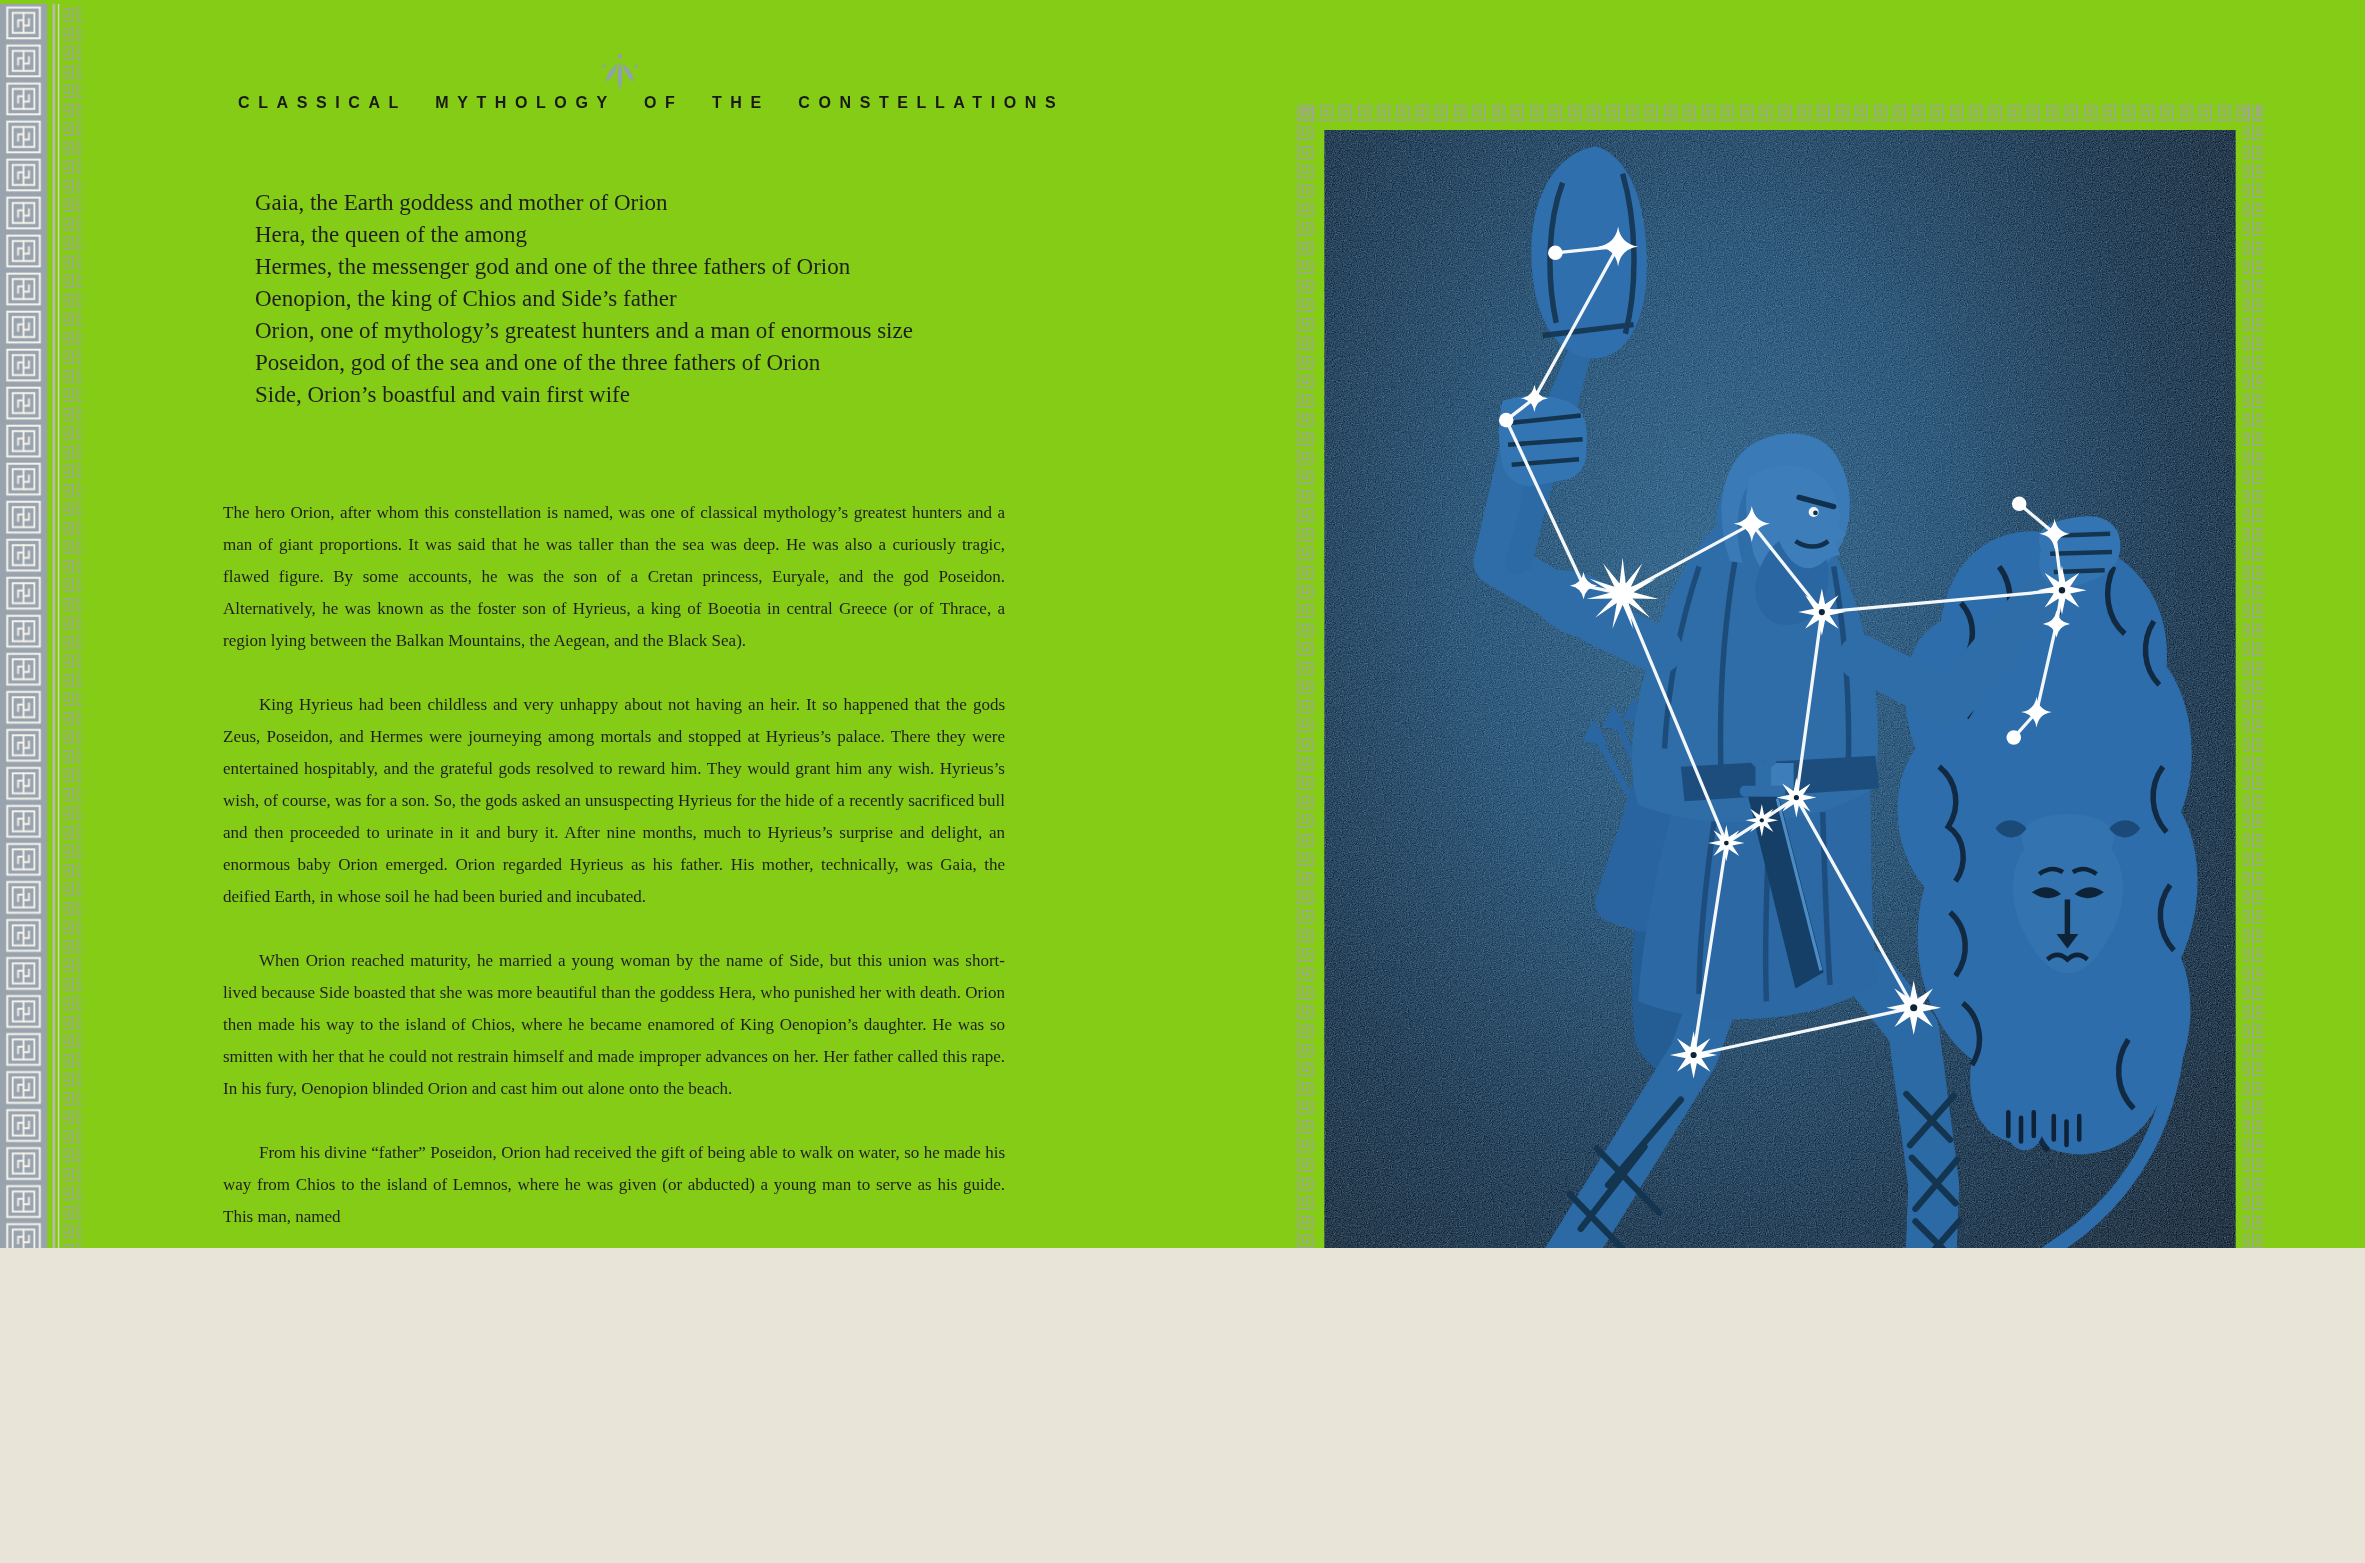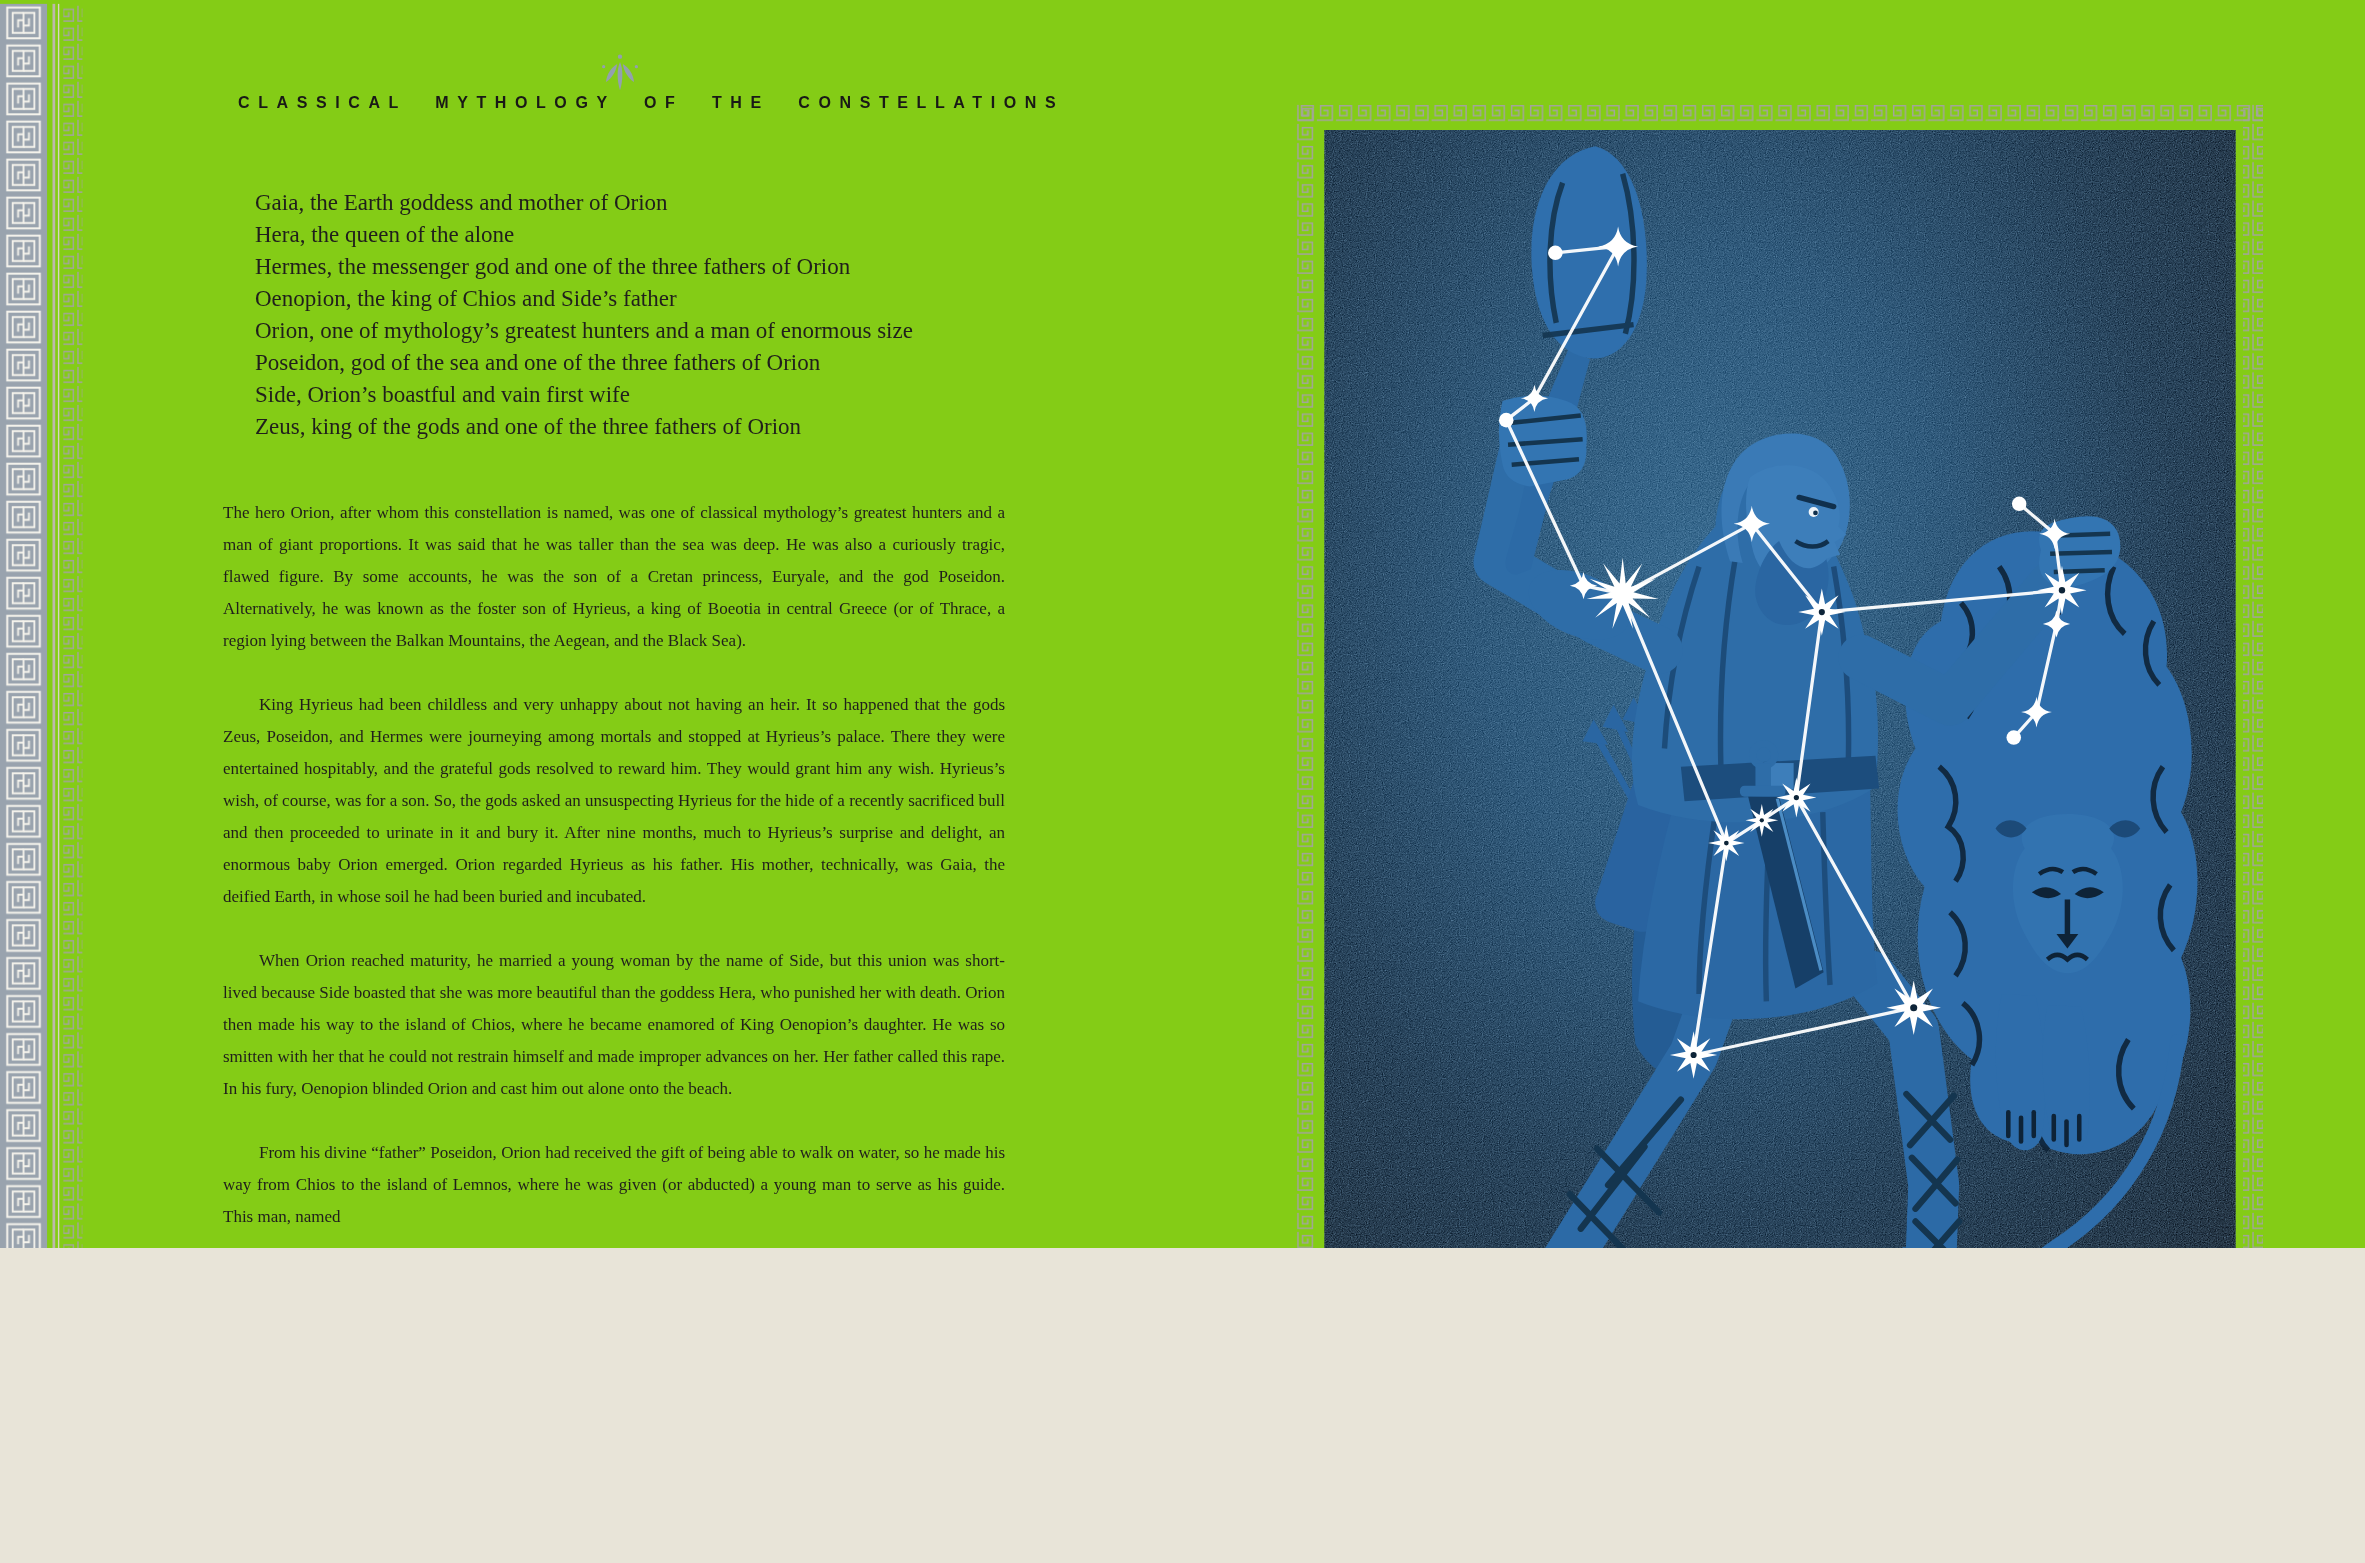--- a/index.html
+++ b/index.html
@@ -61,27 +61,26 @@
         <path d="M25 14 C32 18 36.5 25 37.5 34 C31.5 30 26.5 23 25 14 Z"></path>
         <circle cx="4" cy="17" r="1.8"></circle>
           <circle cx="40" cy="17" r="1.8"></circle>
       </g>
     </svg>
 
     <div class="abs running-header">CLASSICAL MYTHOLOGY OF THE CONSTELLATIONS</div>
 
     <div class="abs char-list">
       <div>Gaia, the Earth goddess and mother of Orion</div>
-      <div>Hera, the queen of the alone</div>
+      <div>Hera, the queen of the among</div>
       <div>Hermes, the messenger god and one of the three fathers of Orion</div>
       <div>Oenopion, the king of Chios and Side’s father</div>
       <div>Orion, one of mythology’s greatest hunters and a man of enormous size</div>
       <div>Poseidon, god of the sea and one of the three fathers of Orion</div>
       <div>Side, Orion’s boastful and vain first wife</div>
-      <div>Zeus, king of the gods and one of the three fathers of Orion</div>
     </div>
 
     <div class="abs body-text">
       <p>The hero Orion, after whom this constellation is named, was one of classical mythology’s greatest hunters and a man of giant proportions. It was said that he was taller than the sea was deep. He was also a curiously tragic, flawed figure. By some accounts, he was the son of a Cretan princess, Euryale, and the god Poseidon. Alternatively, he was known as the foster son of Hyrieus, a king of Boeotia in central Greece (or of Thrace, a region lying between the Balkan Mountains, the Aegean, and the Black Sea).</p>
       <p class="indent">King Hyrieus had been childless and very unhappy about not having an heir. It so happened that the gods Zeus, Poseidon, and Hermes were journeying among mortals and stopped at Hyrieus’s palace. There they were entertained hospitably, and the grateful gods resolved to reward him. They would grant him any wish. Hyrieus’s wish, of course, was for a son. So, the gods asked an unsuspecting Hyrieus for the hide of a recently sacrificed bull and then proceeded to urinate in it and bury it. After nine months, much to Hyrieus’s surprise and delight, an enormous baby Orion emerged. Orion regarded Hyrieus as his father. His mother, technically, was Gaia, the deified Earth, in whose soil he had been buried and incubated.</p>
       <p class="indent">When Orion reached maturity, he married a young woman by the name of Side, but this union was short-lived because Side boasted that she was more beautiful than the goddess Hera, who punished her with death. Orion then made his way to the island of Chios, where he became enamored of King Oenopion’s daughter. He was so smitten with her that he could not restrain himself and made improper advances on her. Her father called this rape. In his fury, Oenopion blinded Orion and cast him out alone onto the beach.</p>
       <p class="indent">From his divine “father” Poseidon, Orion had received the gift of being able to walk on water, so he made his way from Chios to the island of Lemnos, where he was given (or abducted) a young man to serve as his guide. This man, named</p>
     </div>
 
     <div class="abs page-number">32</div>

